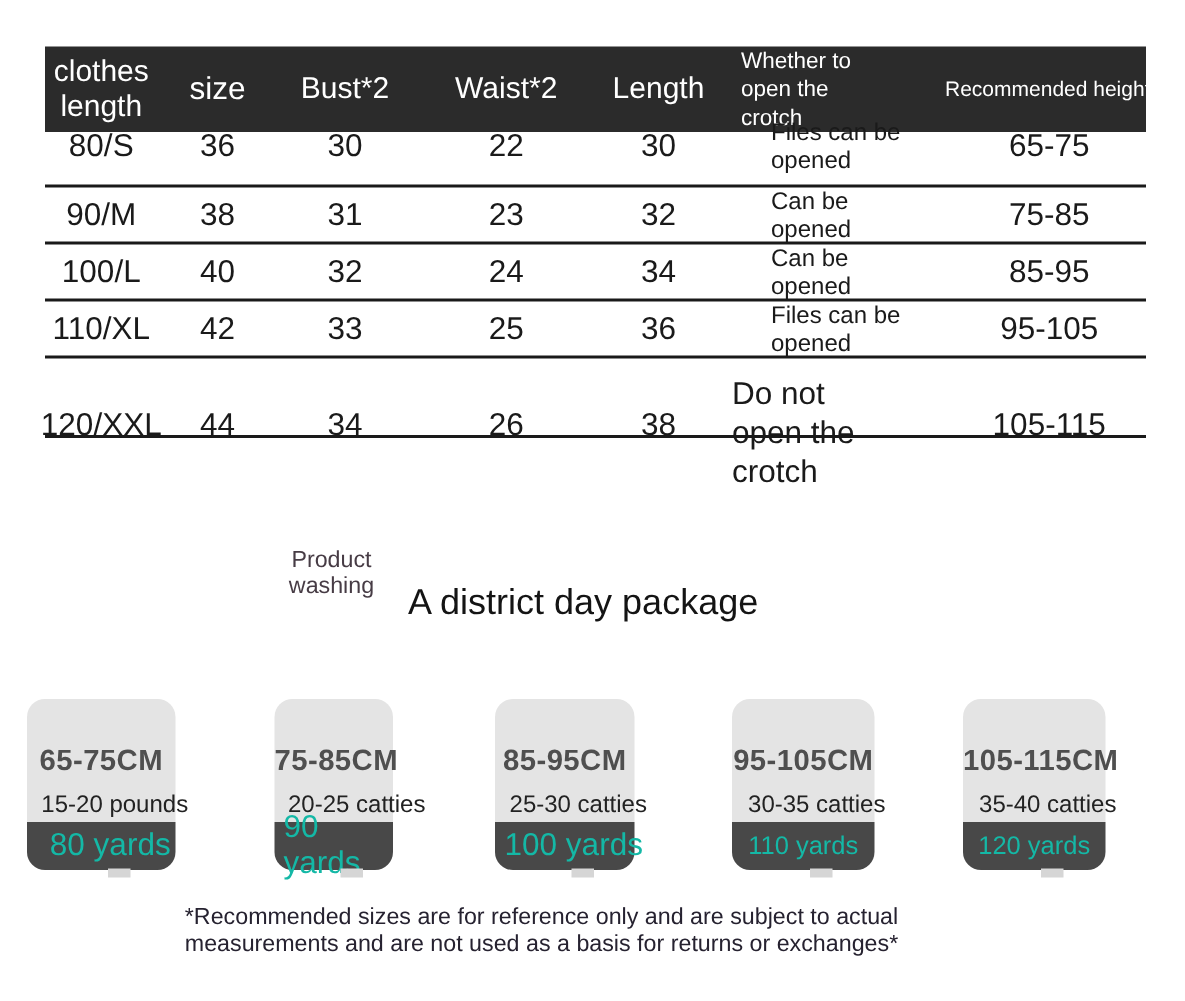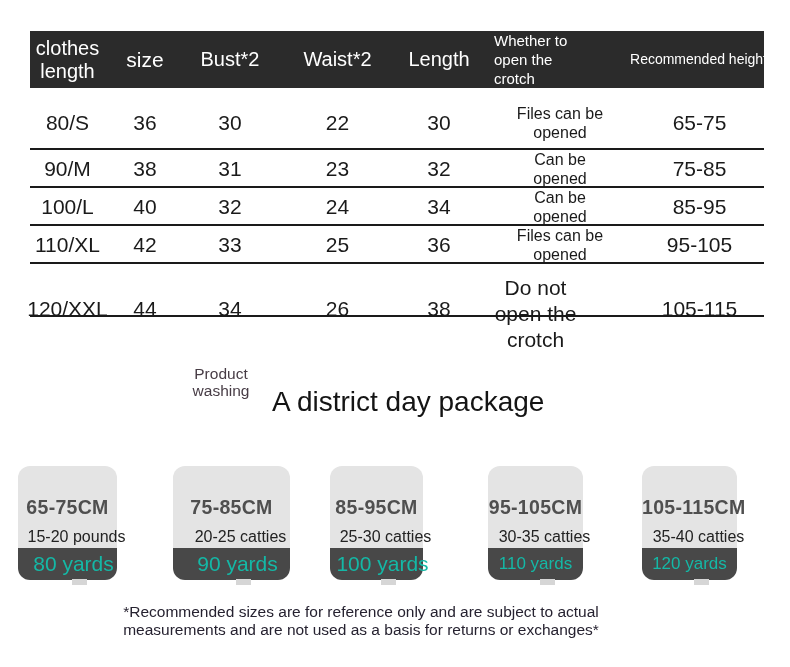--- a/index.html
+++ b/index.html
@@ -9,40 +9,40 @@
   
   .grid7{display:grid;grid-template-columns:75px 80px 90px 125px 78px 135px 151px;}
   .header-bar{position:absolute;left:30px;top:31px;width:734px;height:57px;background:#2b2b2b;color:#ffffff;}
   .hcell{display:flex;align-items:center;justify-content:center;text-align:center;
          font-size:20px;line-height:23px;white-space:pre-line;}
   .hcell.c-size{font-size:21px;}
   .hcell.c-crotch{justify-content:flex-start;text-align:left;padding-left:16px;font-size:15px;line-height:19px;}
   .hcell.c-crotch .wrapbox{width:100px;}
   .hcell.c-height{font-size:14px;padding-left:20px;white-space:nowrap;}
 
-  .tbody{position:absolute;left:30px;top:97px;width:734px;text-align:center;}
+  .tbody{position:absolute;left:30px;top:72px;width:734px;}
   .trow{height:38px;border-bottom:2px solid #1a1a1a;box-sizing:border-box;}
   .trow.first,.trow.last{height:53px;}
   .tcell{display:flex;align-items:center;justify-content:center;font-size:21px;white-space:nowrap;}
   .tcell.c-crotch{justify-content:flex-start;padding-left:36px;font-size:16px;line-height:19px;white-space:normal;}
   .tcell.c-crotch .wrapbox{width:92px;}
   .tcell.c-height{padding-left:22px;}
   .trow.last .tcell.c-crotch{align-items:flex-start;padding-left:10px;font-size:21px;line-height:26px;overflow:visible;}
   .trow.last .tcell.c-crotch .wrapbox{width:95px;margin-top:11px;}
 
   
   .product-washing{position:absolute;left:186px;top:366px;width:70px;text-align:center;
                    font-size:15.5px;line-height:16.5px;color:#473c45;}
-  .package-title{position:absolute;left:272px;top:382px;font-size:28px;line-height:40px;
+  .package-title{position:absolute;left:272px;top:382px;font-size:24px;line-height:40px;
                  color:#141414;white-space:nowrap;}
 
   
   .card{position:absolute;top:466px;}
   .card.p1{left:18px;width:99px;}
-  .card.p2{left:173px;width:117px;}
+  .card.p2{left:183px;width:79px;}
   .card.p3{left:330px;width:93px;}
   .card.p4{left:488px;width:95px;}
   .card.p5{left:642px;width:95px;}
   .card-top{height:82px;background:#e4e4e4;border-radius:12px 12px 0 0;}
   .card-title{padding-top:30px;text-align:center;font-size:19.5px;font-weight:bold;
               color:#4f4f4f;letter-spacing:0.3px;white-space:nowrap;}
   .card-sub{margin-top:9px;text-align:center;font-size:16px;color:#222222;
             white-space:nowrap;transform:translateX(9px);}
   .card-bottom{height:32px;background:#484848;border-radius:0 0 12px 12px;
                display:flex;align-items:center;justify-content:center;color:#14b8a6;font-size:21px;}

